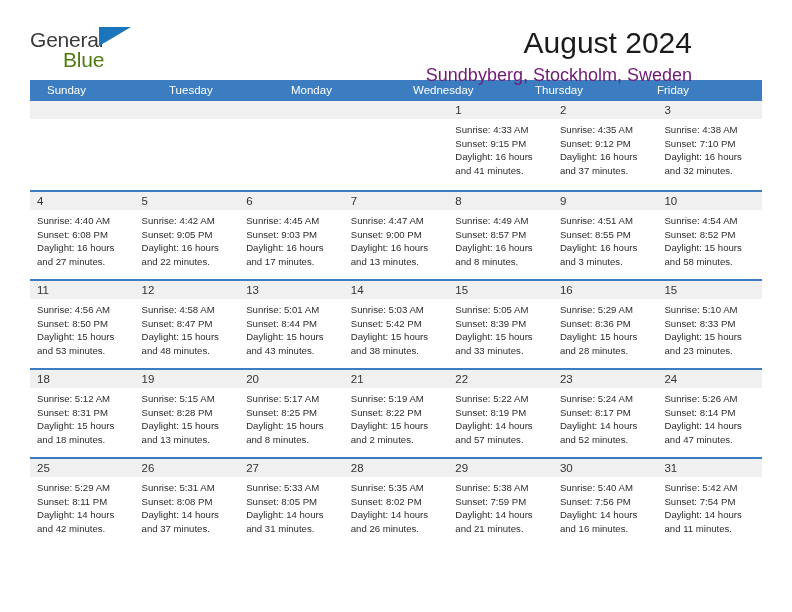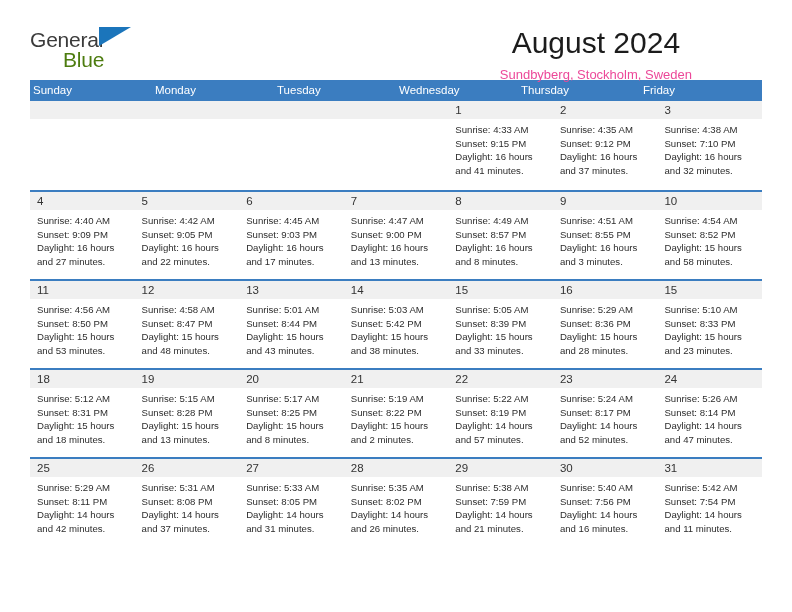--- a/index.html
+++ b/index.html
@@ -55,53 +55,53 @@
   }
   .brand-line2 {
     font-size: 21px;
     color: #4d7c0f;
     line-height: 21px;
     margin-left: 33px;
     margin-top: -1px;
     letter-spacing: -0.2px;
   }
   .title-block {
-    text-align: center;
+    text-align: right;
     padding-right: 2px;
   }
   .month-title {
     font-size: 30px;
     font-weight: normal;
     color: #1c1c1c;
     line-height: 33px;
     letter-spacing: 0px;
   }
   .location {
-    font-size: 13px;
-    color: #ec4899;
+    font-size: 18px;
+    color: #701a75;
     line-height: 20px;
     margin-top: 6px;
   }
 
   
   .calendar {
     margin-top: 8px;
     width: 732px;
   }
   .weekdays {
     display: flex;
     background: #3b7dc0;
     height: 21px;
     align-items: center;
   }
   .weekday {
     flex: 1 1 0;
     color: #ffffff;
     font-size: 11.5px;
-    padding-left: 3px;
+    padding-left: 17px;
     box-sizing: border-box;
     line-height: 21px;
     white-space: nowrap;
   }
 
   .week {
     display: flex;
     border-top: 2px solid #3b7dc0;
     height: 89px;
     box-sizing: border-box;
@@ -149,22 +149,22 @@
     </div>
     <div class="title-block">
       <div class="month-title">August 2024</div>
       <div class="location">Sundbyberg, Stockholm, Sweden</div>
     </div>
   </div>
 
   <div class="calendar">
     <div class="weekdays">
       <div class="weekday">Sunday</div>
+      <div class="weekday">Tuesday</div>
       <div class="weekday">Monday</div>
-      <div class="weekday">Tuesday</div>
       <div class="weekday">Wednesday</div>
       <div class="weekday">Thursday</div>
       <div class="weekday">Friday</div>
     </div>
     <div id="weeks-container">
         <div class="week first">
           <div class="day empty">
             <div class="day-num-band">
               <span class="day-num"></span>
             </div>
@@ -218,21 +218,21 @@
             </div>
           </div>
         </div>
         <div class="week">
           <div class="day">
             <div class="day-num-band">
               <span class="day-num">4</span>
             </div>
             <div class="day-info">
               <div>Sunrise: 4:40 AM</div>
-              <div>Sunset: 9:09 PM</div>
+              <div>Sunset: 6:08 PM</div>
               <div>Daylight: 16 hours</div>
               <div>and 27 minutes.</div>
             </div>
           </div>
           <div class="day">
             <div class="day-num-band">
               <span class="day-num">5</span>
             </div>
             <div class="day-info">
               <div>Sunrise: 4:42 AM</div>

